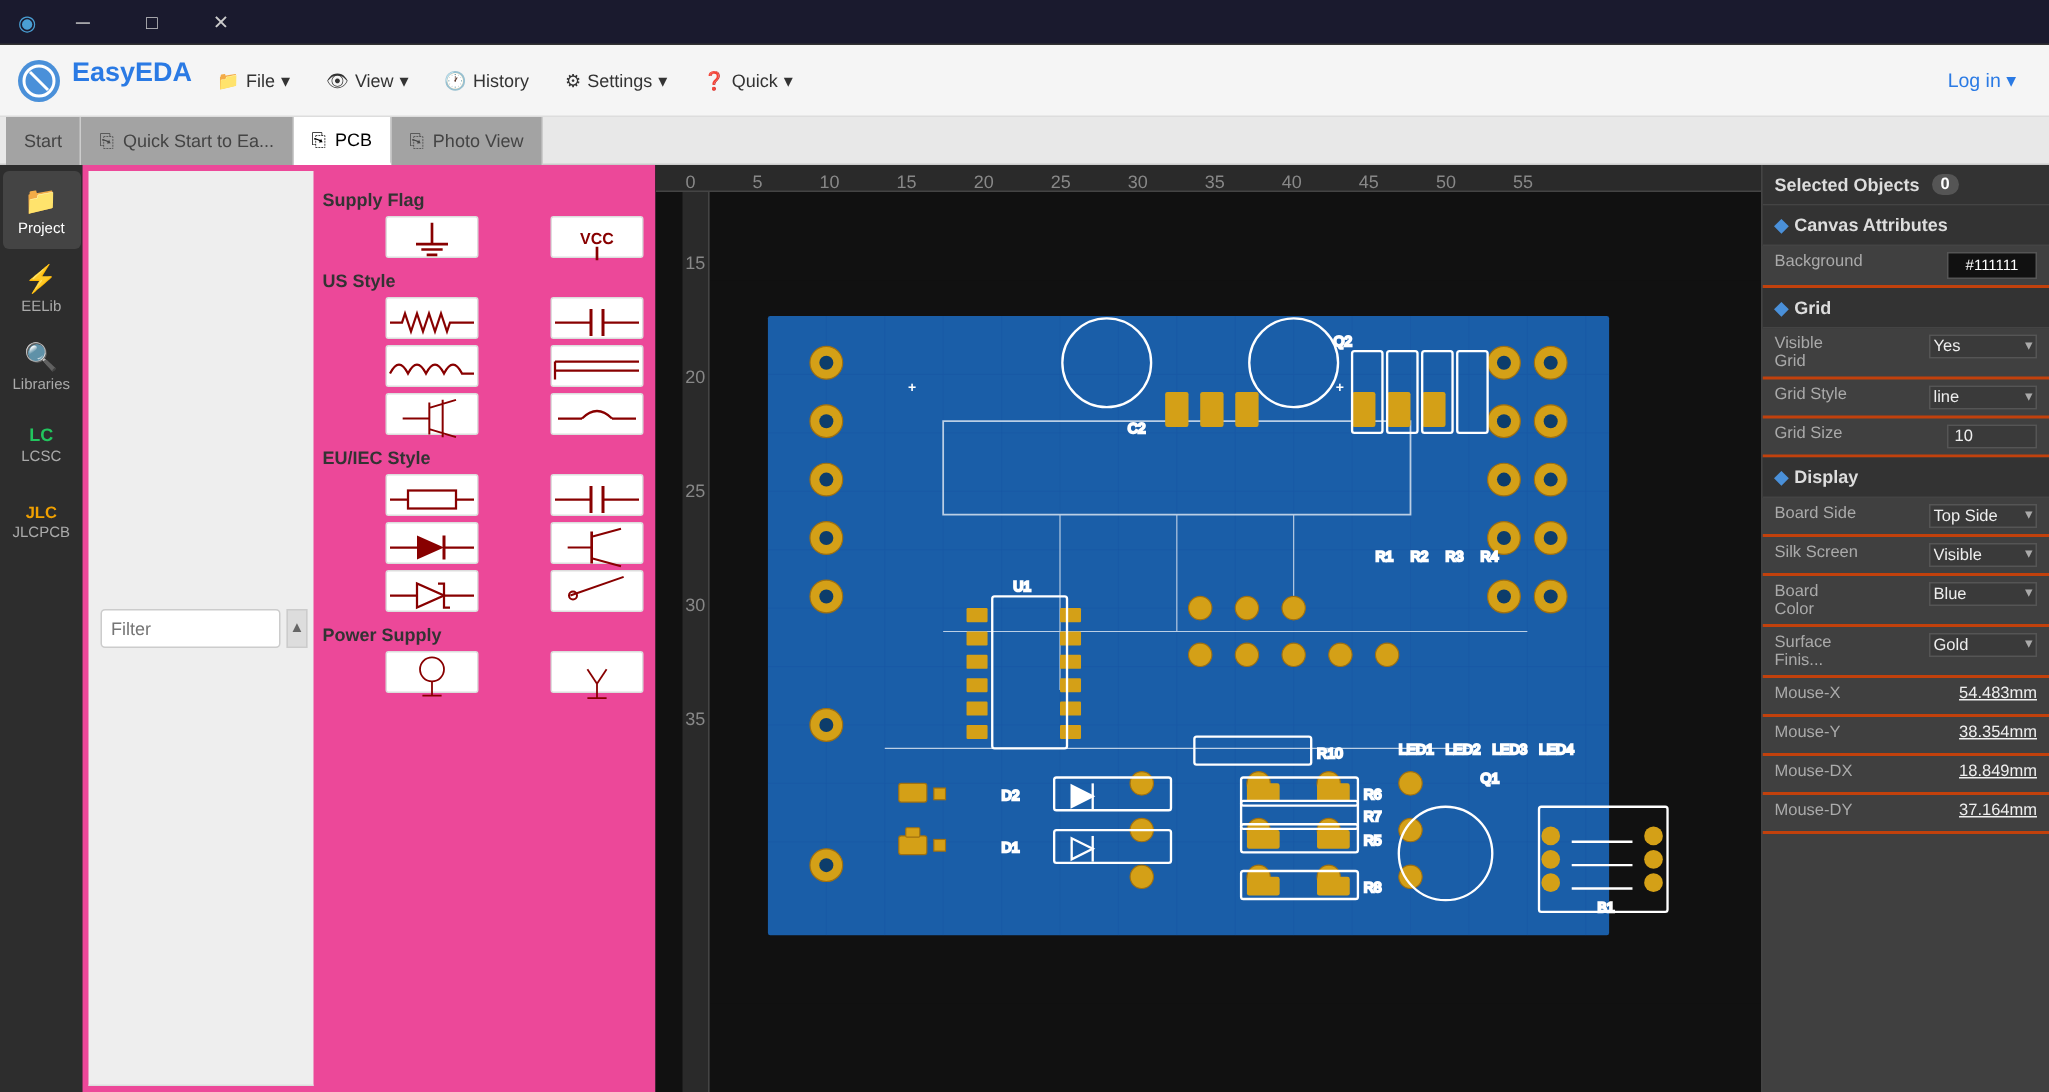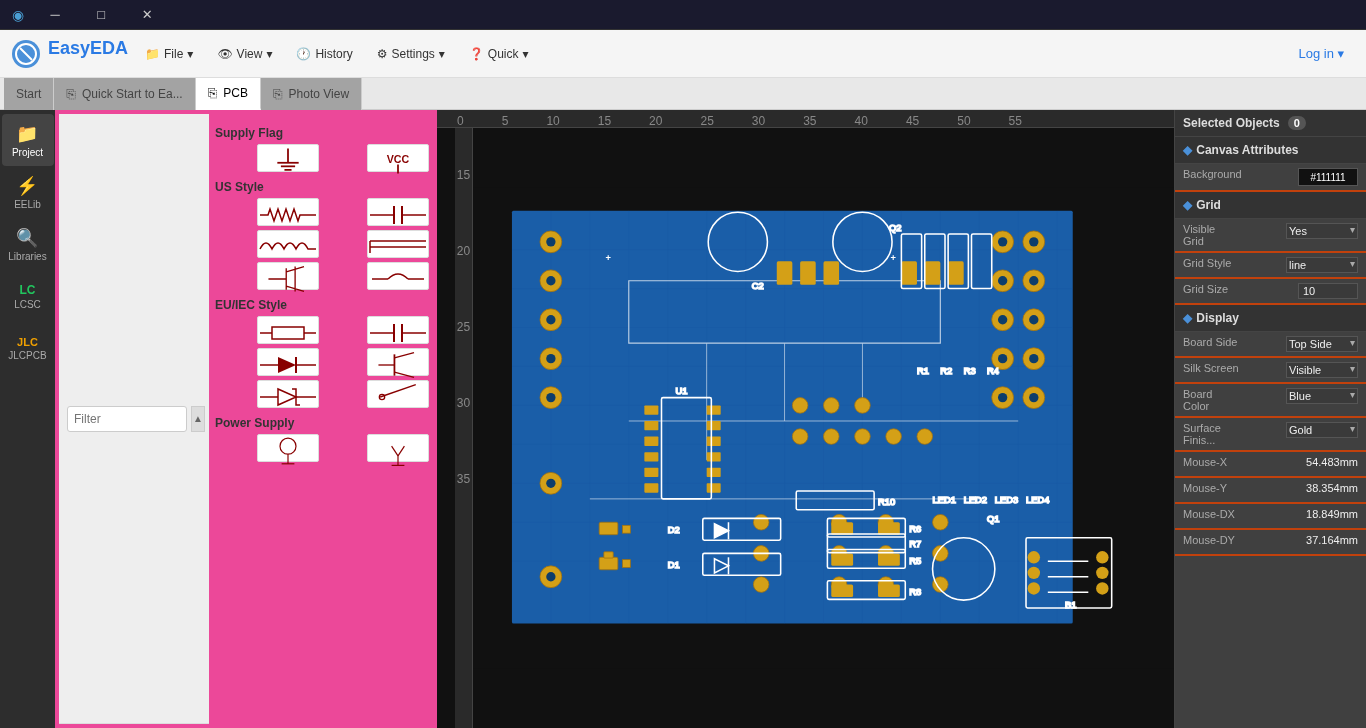--- a/index.html
+++ b/index.html
@@ -93,21 +93,21 @@
     .rp-section-header {
       background: #333; padding: 6px 8px; font-size: 11px; font-weight: bold;
       color: #ddd; border-bottom: 1px solid #444;
       display: flex; align-items: center; gap: 4px;
     }
     .rp-row {
       display: flex; padding: 4px 8px;
       border-bottom: 2px solid #c2410c; min-height: 26px;
     }
     .rp-label { font-size: 11px; color: #aaa; flex: 1; }
-    .rp-value { font-size: 11px; color: #eee; }
+    .rp-value { font-size: 11px; color: #eee; text-decoration: underline; }
     .rp-color-box {
       display: inline-block; width: 60px; height: 18px;
       background: #111111; border: 1px solid #555;
       text-align: center; line-height: 18px; font-size: 10px; color: #fff;
       cursor: pointer;
     }
     .rp-select {
       background: #3a3a3a; border: 1px solid #555; color: #eee;
       font-size: 11px; padding: 1px 2px; width: 72px; cursor: pointer;
       appearance: none; -webkit-appearance: none;

